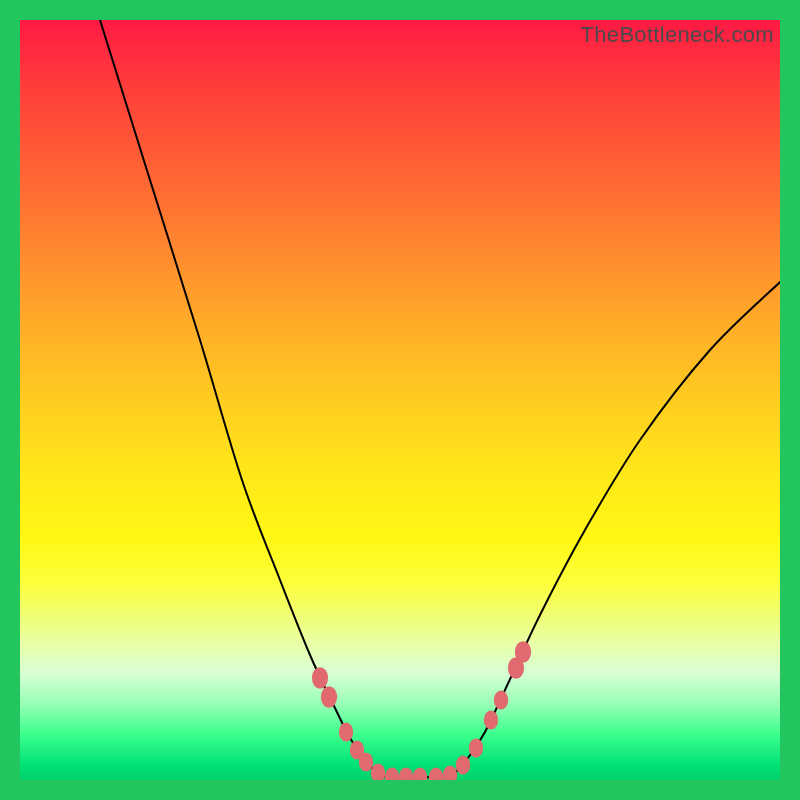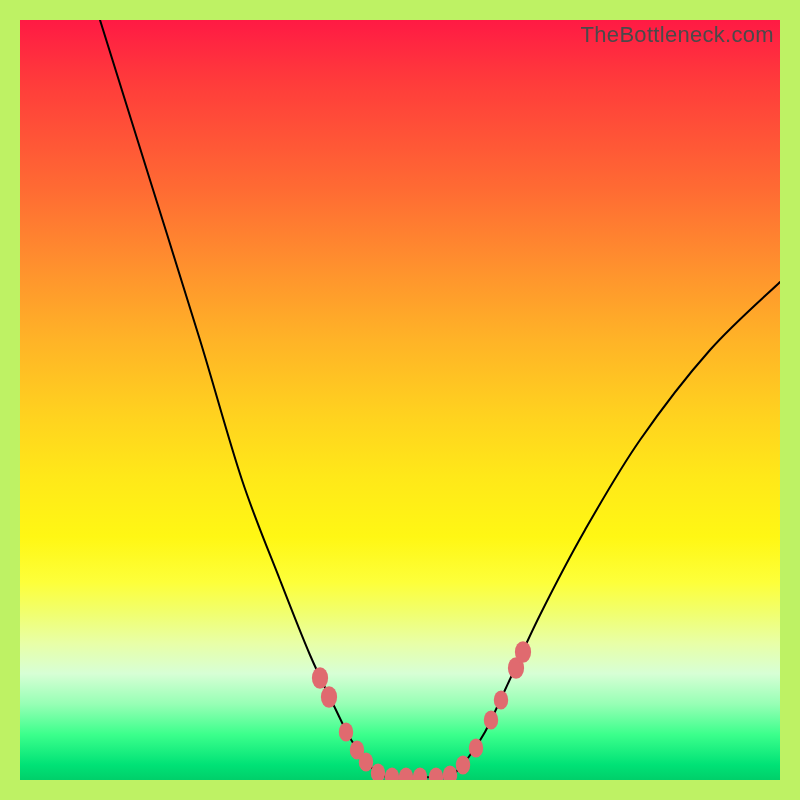--- a/index.html
+++ b/index.html
@@ -6,21 +6,21 @@
     margin: 0;
     padding: 0;
     width: 800px;
     height: 800px;
     overflow: hidden;
     font-family: Arial, Helvetica, sans-serif;
   }
   .frame {
     width: 800px;
     height: 800px;
-    background: #bef264;
+    background: #22c55e;
     position: relative;
     box-sizing: border-box;
   }
   .plot {
     position: absolute;
     left: 20px;
     top: 20px;
     width: 760px;
     height: 760px;
     background: linear-gradient(to bottom,

